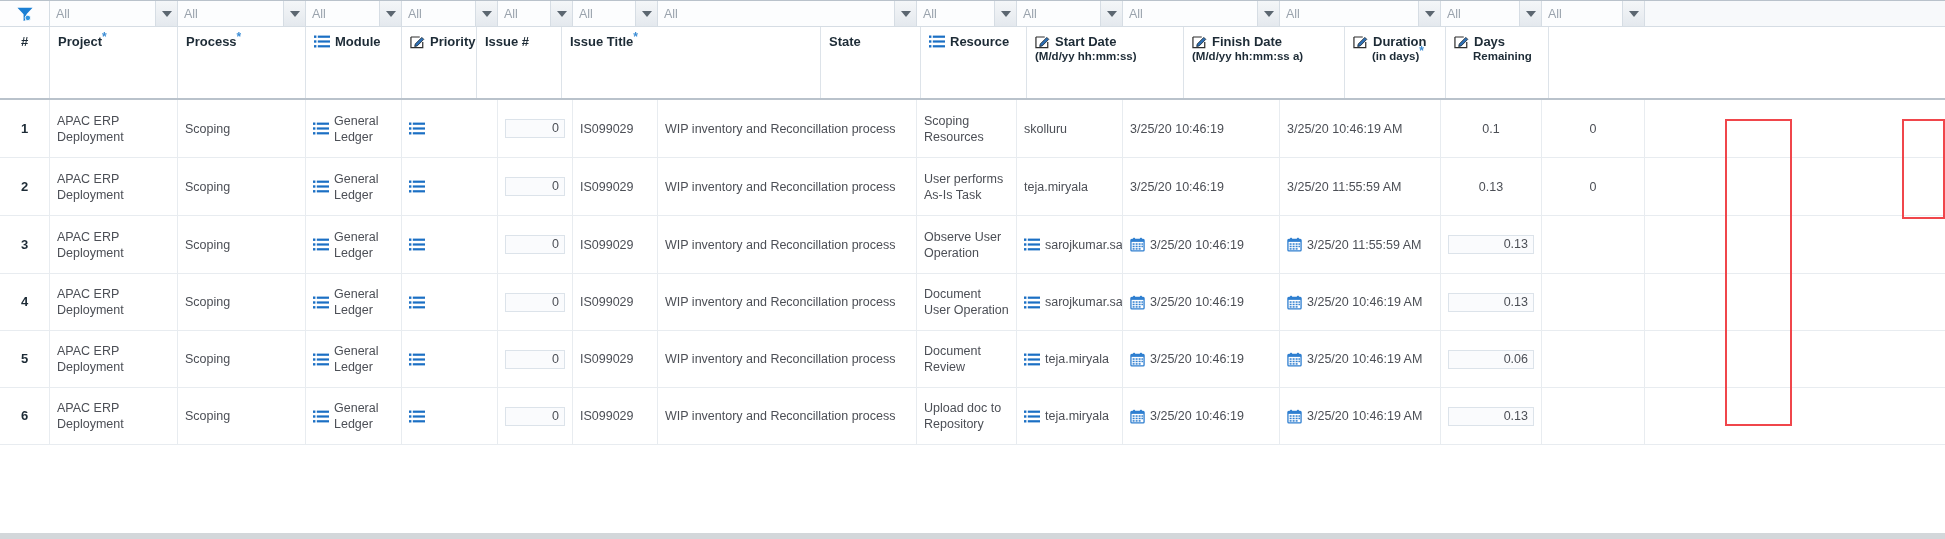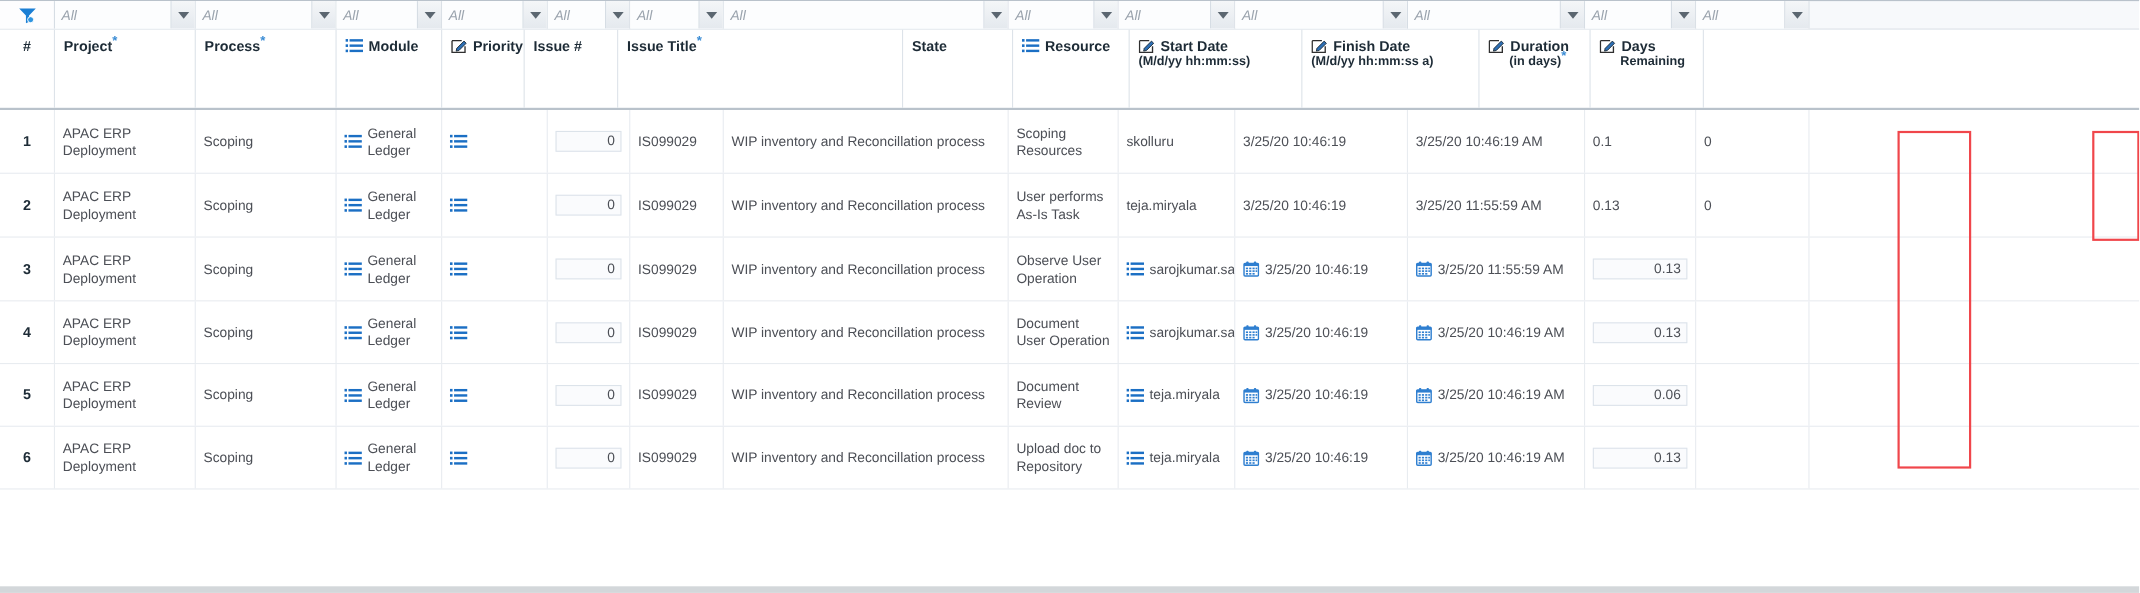--- a/index.html
+++ b/index.html
@@ -16,21 +16,20 @@
     overflow: hidden;
   }
 
   
   .filter-bar {
     display: flex;
     height: 27px;
     background: #f7f9fb;
     border-bottom: 1px solid #d6dde4;
     border-top: 1px solid #b9c2cb;
-    font-style: italic;
   }
   .filter-cell {
     display: flex;
     align-items: stretch;
     border-right: 1px solid #d6dde4;
     background: #fbfcfd;
     overflow: hidden;
   }
   .filter-cell.first {
     justify-content: center;
@@ -124,21 +123,21 @@
     border: 1px solid #dce3ea;
     background: #fafbfd;
     height: 19px;
     line-height: 17px;
     text-align: right;
     padding-right: 5px;
     font-size: 12.5px;
     color: #4c4f56;
     width: 100%;
   }
-  .plain-right { width:100%; text-align: left; font-size: 12.5px; color:#4c4f56; }
+  .plain-right { width:100%; text-align: center; font-size: 12.5px; color:#4c4f56; }
 
   
   .listicon { flex: 0 0 auto; width: 16px; height: 13px; display: block; }
   .calicon  { flex: 0 0 auto; width: 15px; height: 15px; display: block; }
 
   
   .hscroll {
     position: absolute;
     left: 0; bottom: 0;
     width: 1945px;

